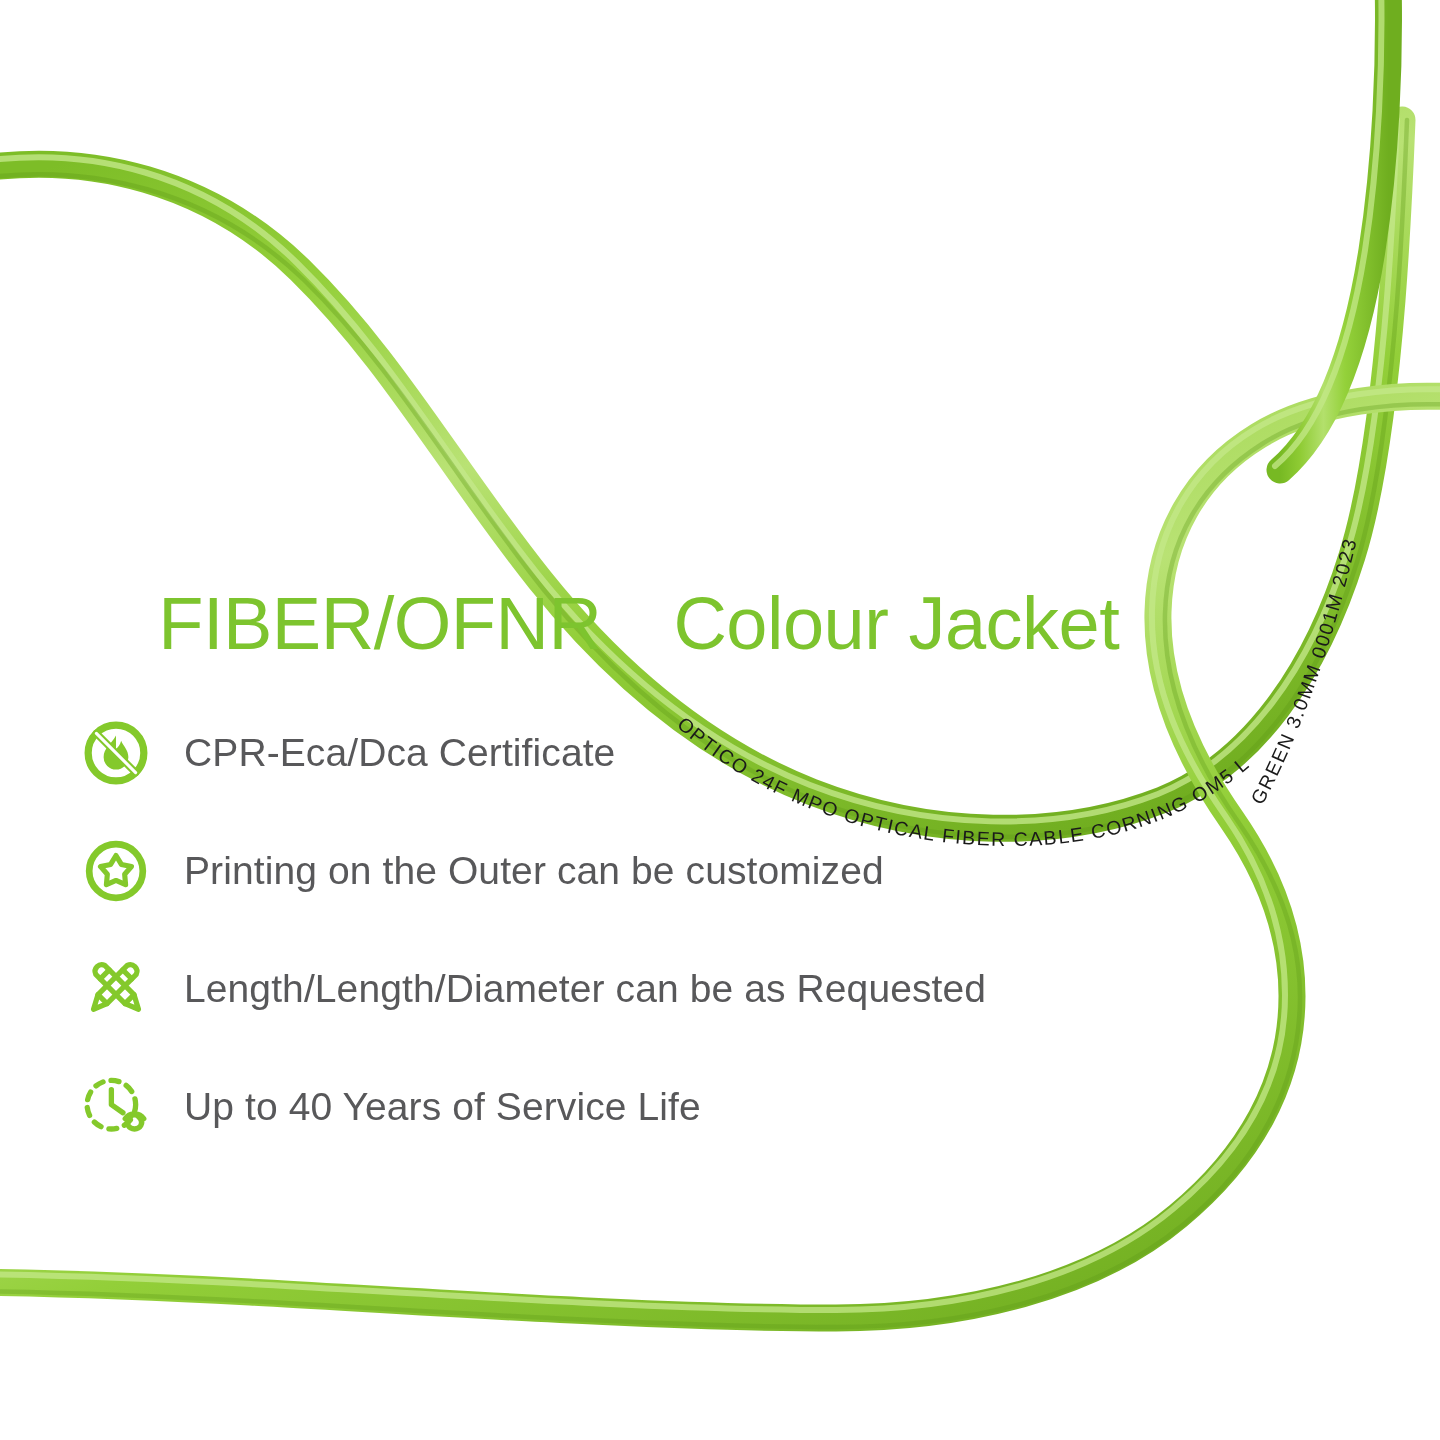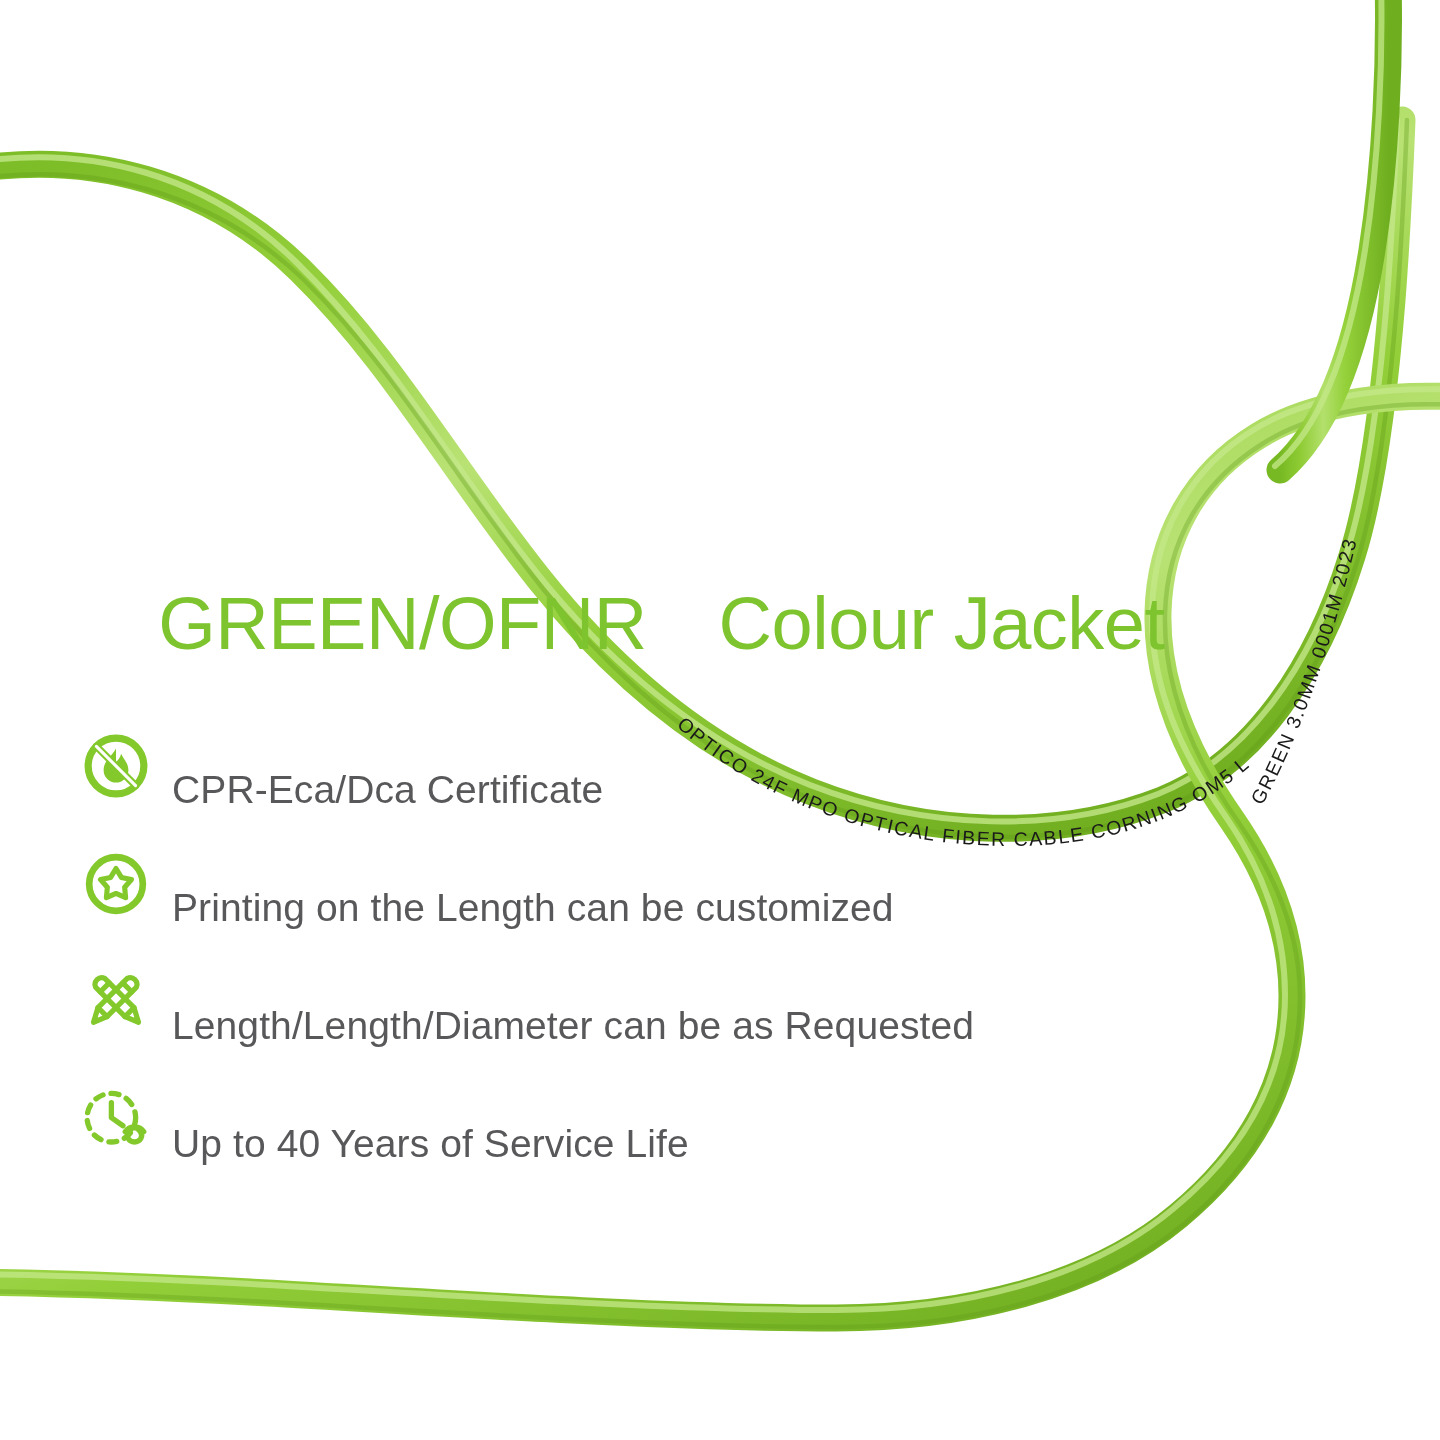--- a/index.html
+++ b/index.html
@@ -43,22 +43,23 @@
   
   #feature-list {
     position: absolute;
     left: 70px;
     top: 694px;
     width: 1080px;
     z-index: 5;
   }
   .feature-row {
     display: flex;
-    align-items: flex-end;
+    align-items: center;
     height: 118px;
+    gap: 12px;
   }
   .feature-icon {
     width: 92px;
     min-width: 92px;
     height: 92px;
     display: flex;
     align-items: center;
     justify-content: center;
   }
   .feature-icon svg { display: block; }
@@ -178,21 +179,21 @@
       <text class="cable-print">
         <textPath href="#printPathLower" startOffset="0">OPTICO 24F MPO OPTICAL FIBER CABLE CORNING OM5 LSZH </textPath>
       </text>
       <text class="cable-print">
         <textPath href="#printPathUpper" startOffset="0">GREEN 3.0MM 0001M 2023</textPath>
       </text>
     </g>
   </svg>
 
   <div id="page-title">
-    <span class="seg-a">GREEN/OFNR</span><span class="gap"></span><span class="seg-b">Colour Jacket</span>
+    <span class="seg-a">FIBER/OFNR</span><span class="gap"></span><span class="seg-b">Colour Jacket</span>
   </div>
 
   <div id="feature-list">
 
     <div class="feature-row">
       <div class="feature-icon">
         <svg width="66" height="66" viewBox="0 0 64 64" xmlns="http://www.w3.org/2000/svg">
           <circle cx="32" cy="32" r="27" fill="none" stroke="#84c92b" stroke-width="7"></circle>
           <path d="M32 15 C 27 24 20 27 20 36 a12 12 0 0 0 24 0 c0 -7 -5 -11 -7 -16 c-1 4 -3 6 -5 8 c0 -5 0 -9 0 -13 z" fill="#84c92b"></path>
           <line x1="13" y1="13" x2="51" y2="51" stroke="#84c92b" stroke-width="7" stroke-linecap="round"></line>
@@ -202,21 +203,21 @@
       <div class="feature-label">CPR-Eca/Dca Certificate</div>
     </div>
 
     <div class="feature-row">
       <div class="feature-icon">
         <svg width="66" height="66" viewBox="0 0 64 64" xmlns="http://www.w3.org/2000/svg">
           <circle cx="32" cy="32" r="26" fill="none" stroke="#84c92b" stroke-width="6.5"></circle>
           <path d="M32 17 l5.2 8.6 9.8 2.1 -6.6 7.5 0.9 10 -9.3 -4 -9.3 4 0.9 -10 -6.6 -7.5 9.8 -2.1 z" fill="none" stroke="#84c92b" stroke-width="5" stroke-linejoin="round"></path>
         </svg>
       </div>
-      <div class="feature-label">Printing on the Length can be customized</div>
+      <div class="feature-label">Printing on the Outer can be customized</div>
     </div>
 
     <div class="feature-row">
       <div class="feature-icon">
         <svg width="72" height="72" viewBox="0 0 64 64" xmlns="http://www.w3.org/2000/svg">
           <g fill="none" stroke="#84c92b" stroke-width="4.6" stroke-linejoin="round" stroke-linecap="round">
             <path d="M12 50 L16 37 L42 11 a6 6 0 0 1 8 8 L24 45 z"></path>
             <path d="M16 37 L24 45"></path>
             <path d="M38 15 L46 23"></path>
             <path d="M52 50 L48 37 L22 11 a6 6 0 0 0 -8 8 L40 45 z"></path>

